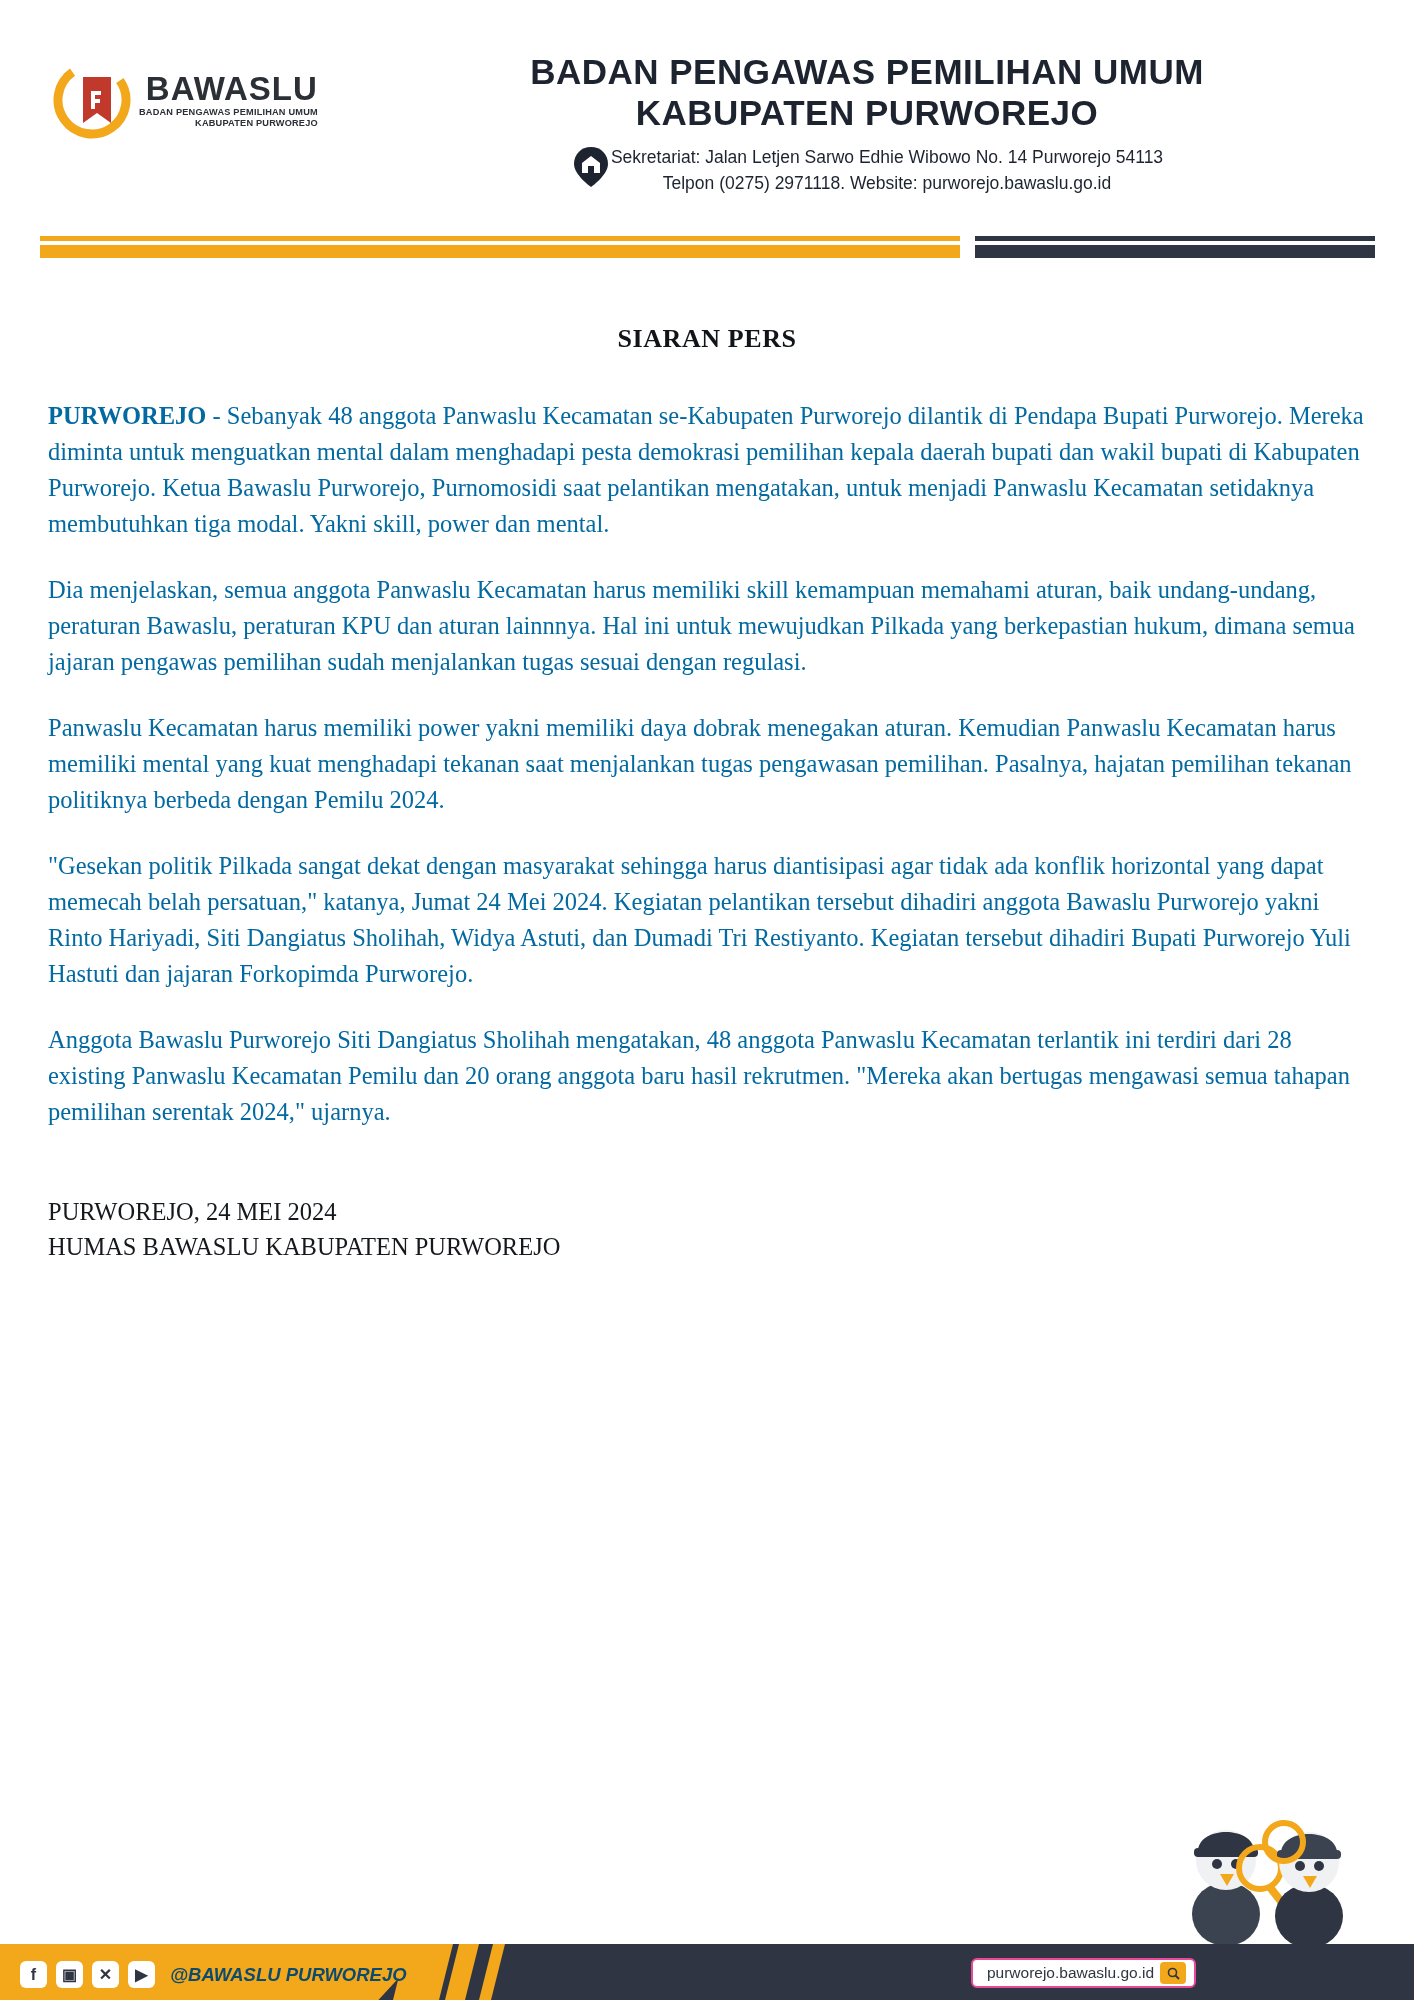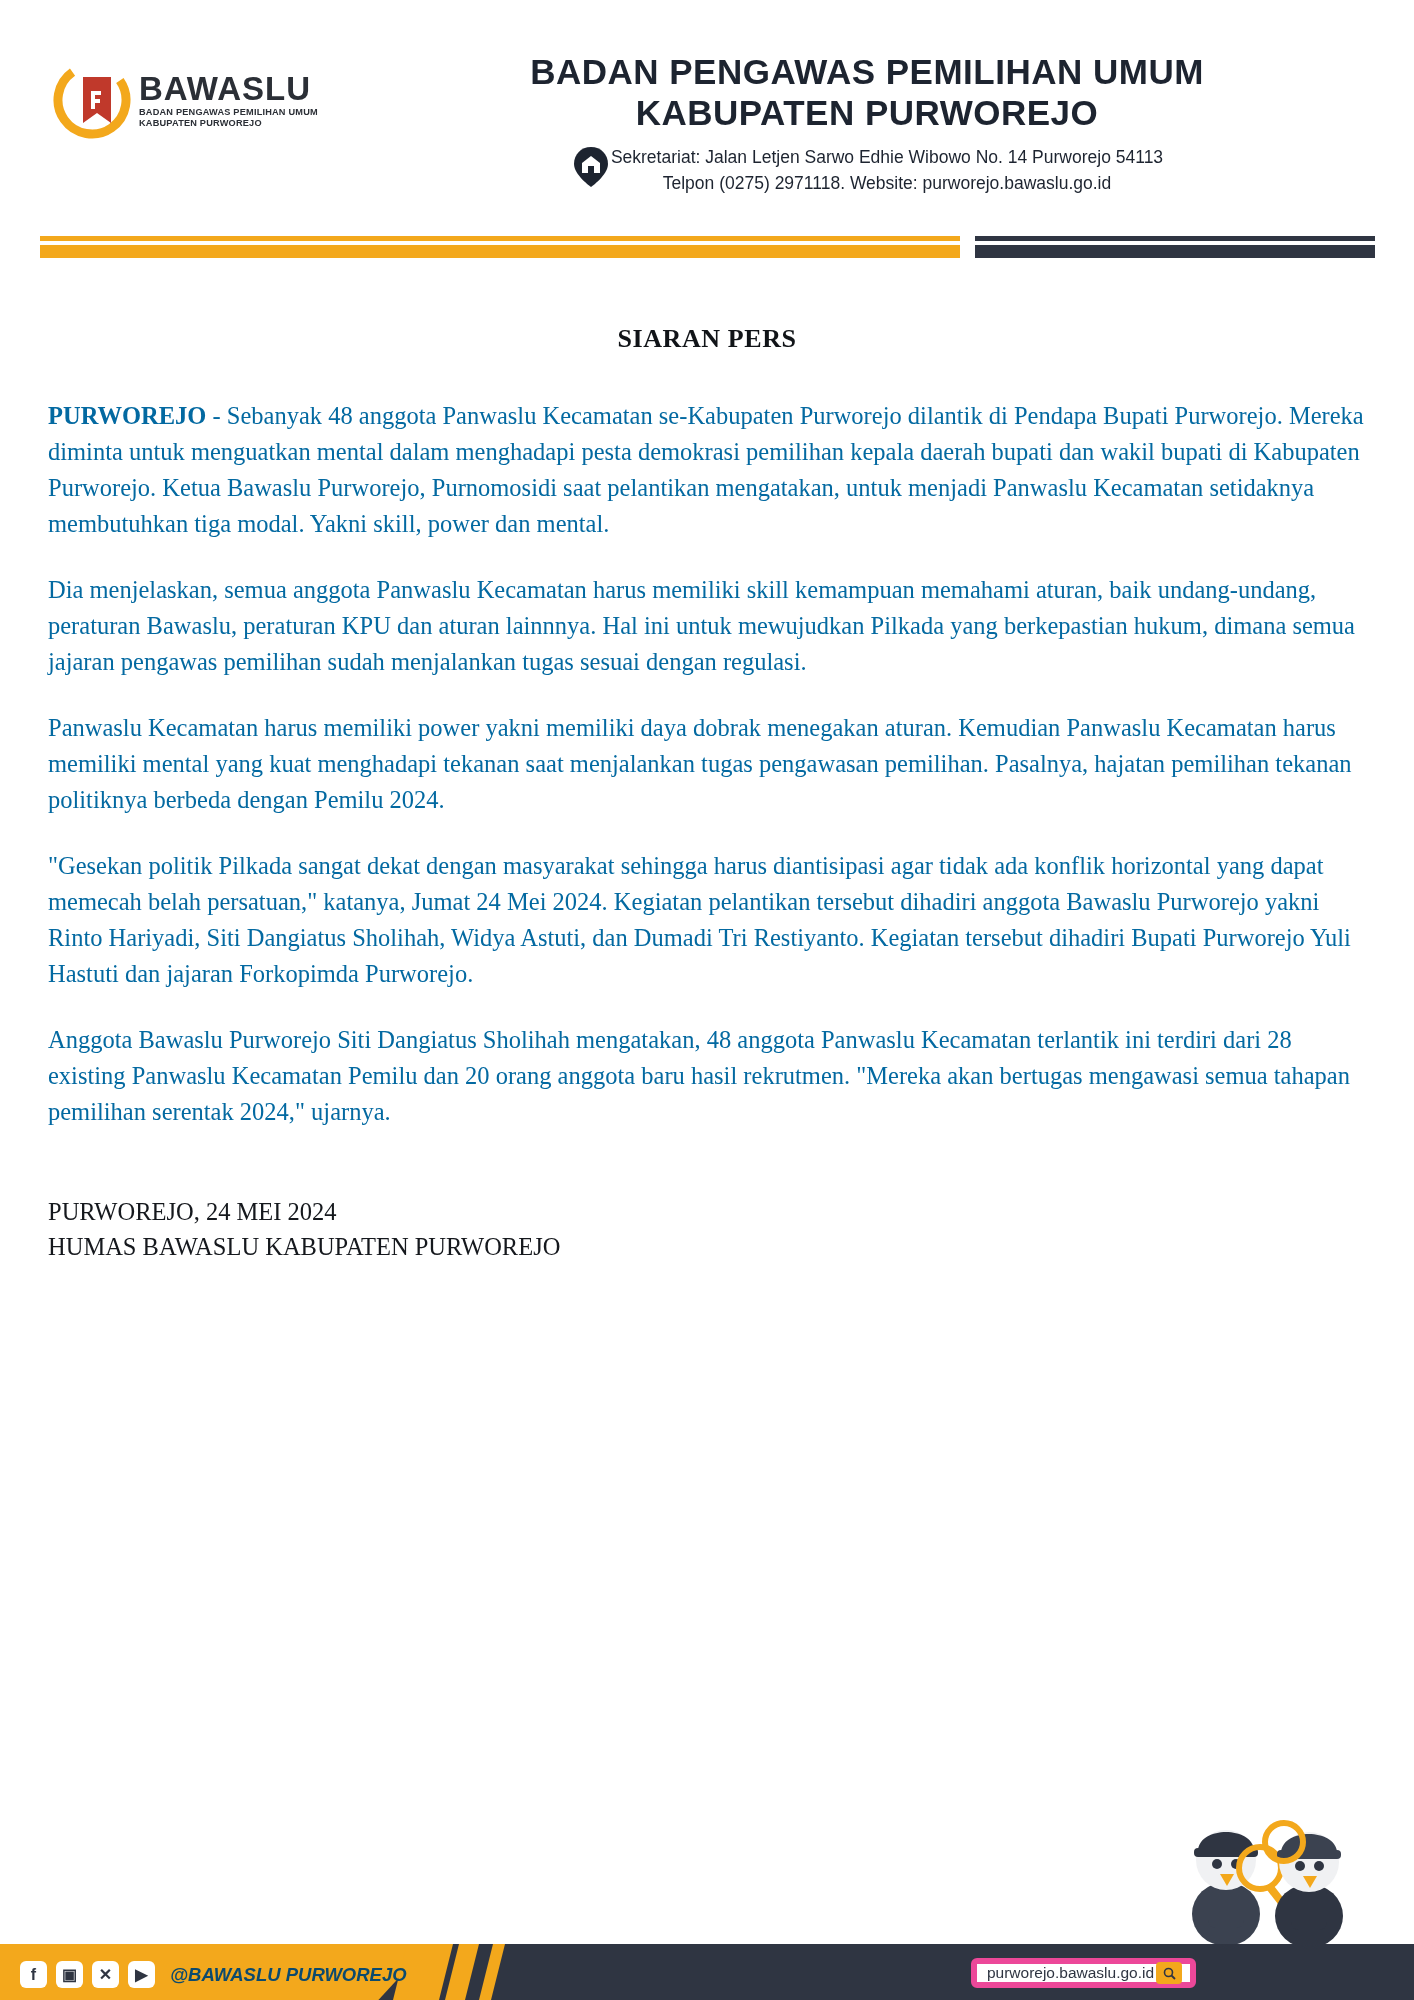--- a/index.html
+++ b/index.html
@@ -46,20 +46,21 @@
   }
   .logo-mark {
     position: relative;
     width: 78px;
     height: 78px;
     flex: 0 0 78px;
   }
   .logo-text {
     margin-left: 8px;
     line-height: 1;
+    text-align: right;
   }
   .logo-text .l1 {
     font-size: 33px;
     font-weight: bold;
     letter-spacing: 1px;
     color: #2b2f36;
   }
   .logo-text .l2 {
     font-size: 9.2px;
     font-weight: bold;
@@ -241,21 +242,21 @@
     font-size: 18.5px;
     font-weight: bold;
     font-style: italic;
     color: #0c4a6e;
   }
   .url-pill {
     position: absolute;
     right: 218px; bottom: 12px;
     width: 225px; height: 30px;
     background: #ffffff;
-    border: 6px solid #ec4899;
+    border: 2px solid #ec4899;
     border-radius: 6px;
     display: flex;
     align-items: center;
     padding: 0 8px;
   }
   .url-pill .u-text {
     flex: 1;
     font-size: 15.5px;
     color: #2f3542;
     text-align: center;

